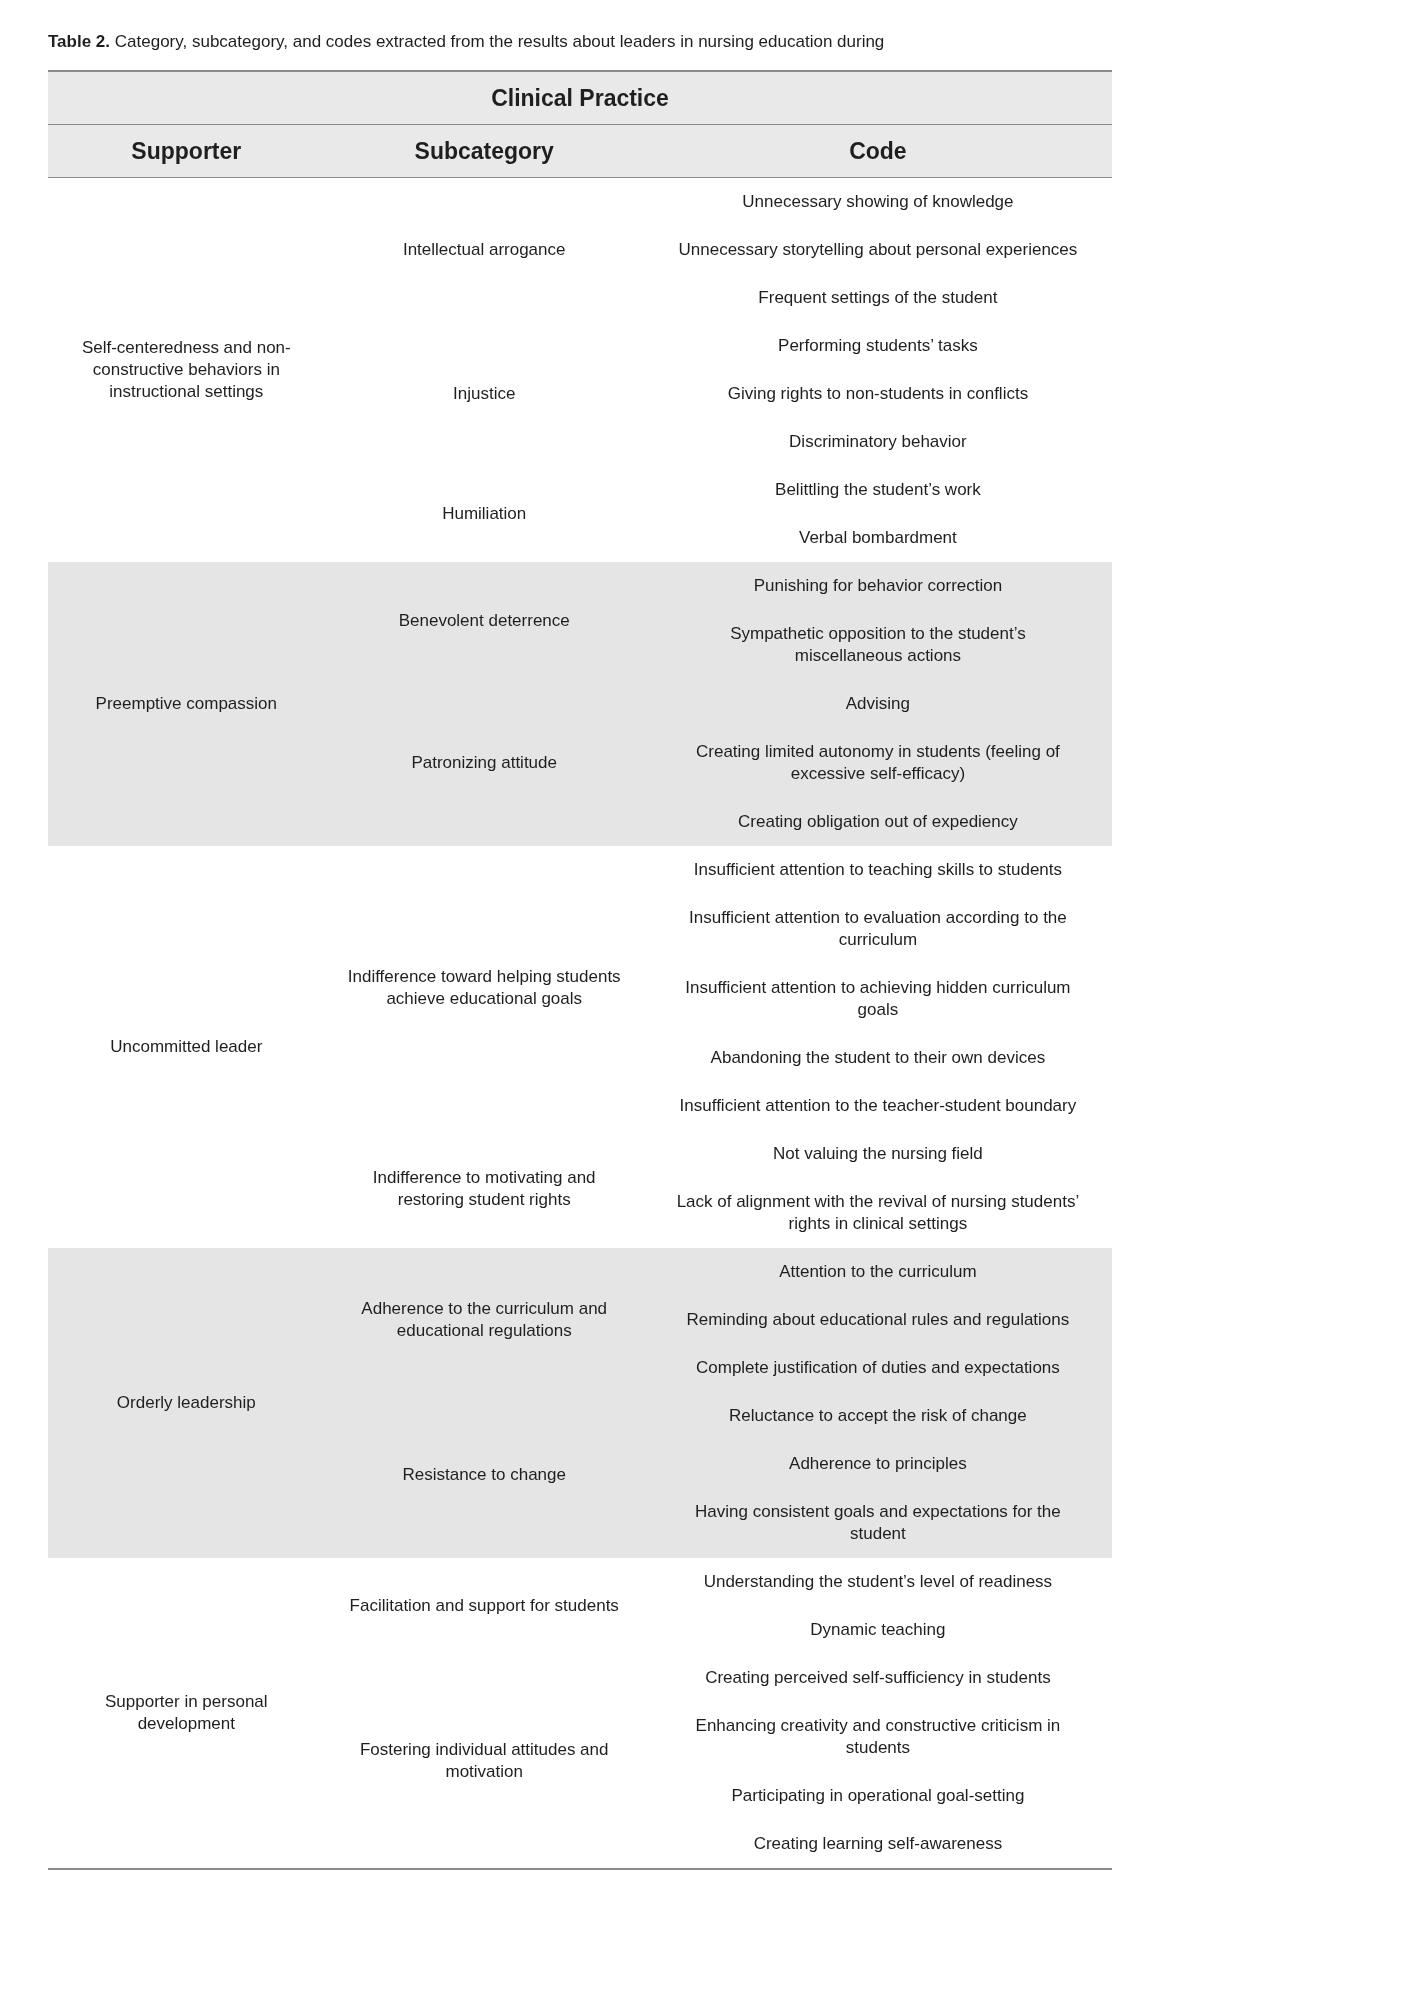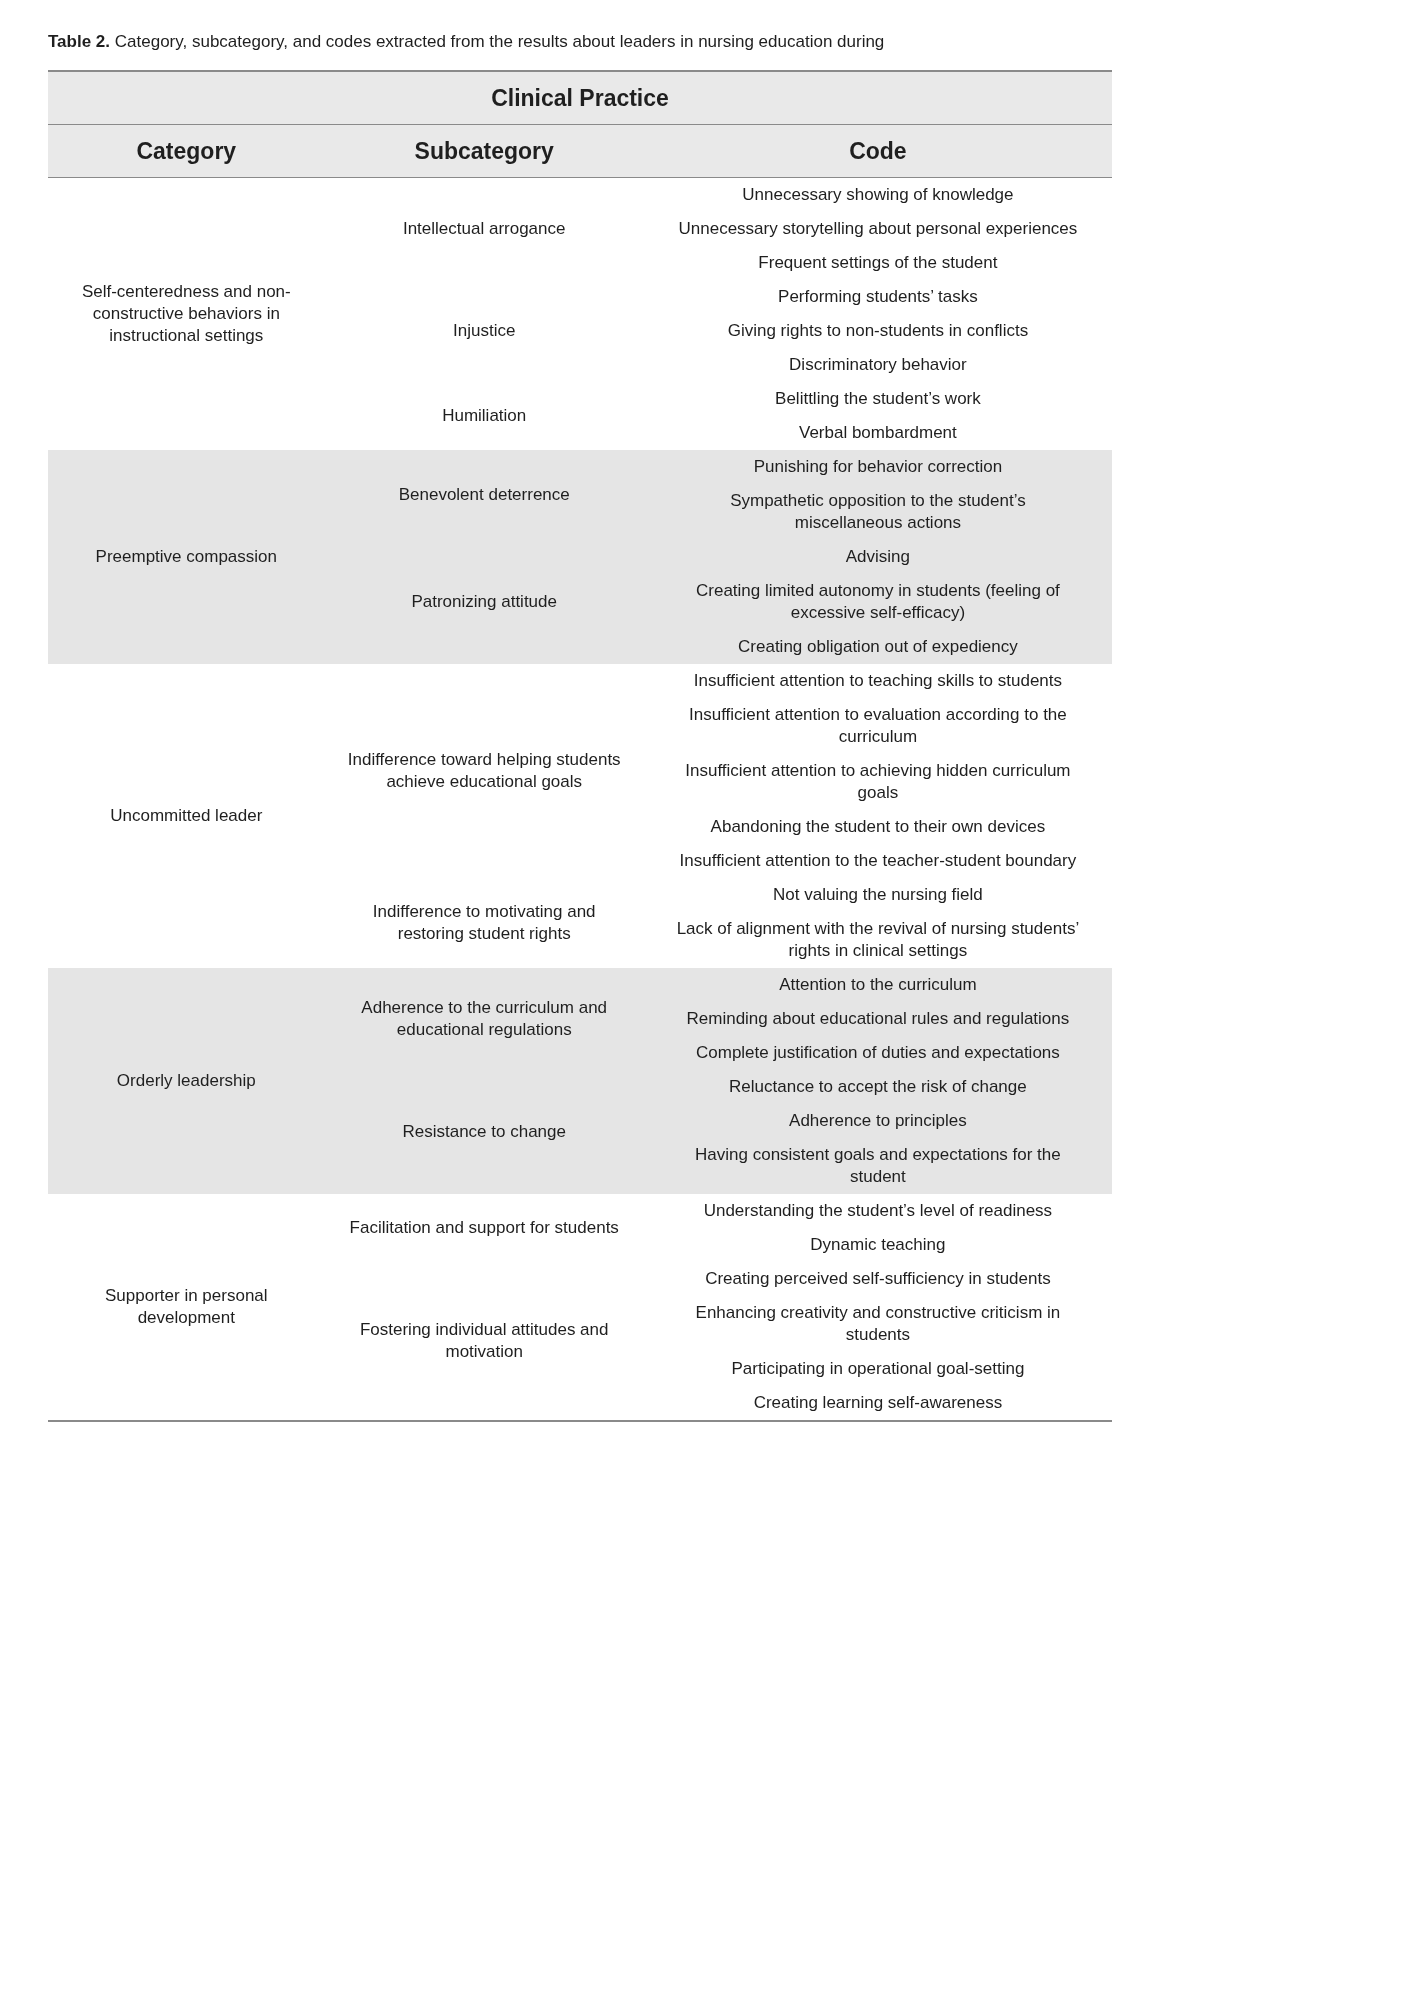--- a/index.html
+++ b/index.html
@@ -46,21 +46,21 @@
   thead tr.column-header-row th {
     border-bottom: 1.5px solid #8a8a8a;
   }
   tbody td {
     text-align: center;
     vertical-align: middle;
     padding: 15px 14px;
   }
   tbody td.code-cell {
     height: 22px;
-    padding: 6px 32px;
+    padding: 13px 32px;
   }
   tbody td.shaded {
     background: #e5e5e5;
   }
 </style>
 </head>
 <body>
 
 <div class="page">
 
@@ -70,21 +70,21 @@
     <colgroup>
       <col style="width:26%">
       <col style="width:30%">
       <col style="width:44%">
     </colgroup>
     <thead>
       <tr class="span-header-row">
         <th colspan="3">Clinical Practice</th>
       </tr>
       <tr class="column-header-row">
-        <th>Category</th>
+        <th>Supporter</th>
         <th>Subcategory</th>
         <th>Code</th>
       </tr>
     </thead>
     <tbody>
         <tr>
           <td rowspan="8" class="cat-cell">Self-centeredness and non-constructive behaviors in instructional settings</td>
           <td rowspan="3" class="sub-cell">Intellectual arrogance</td>
           <td class="code-cell">Unnecessary showing of knowledge</td>
         </tr>

